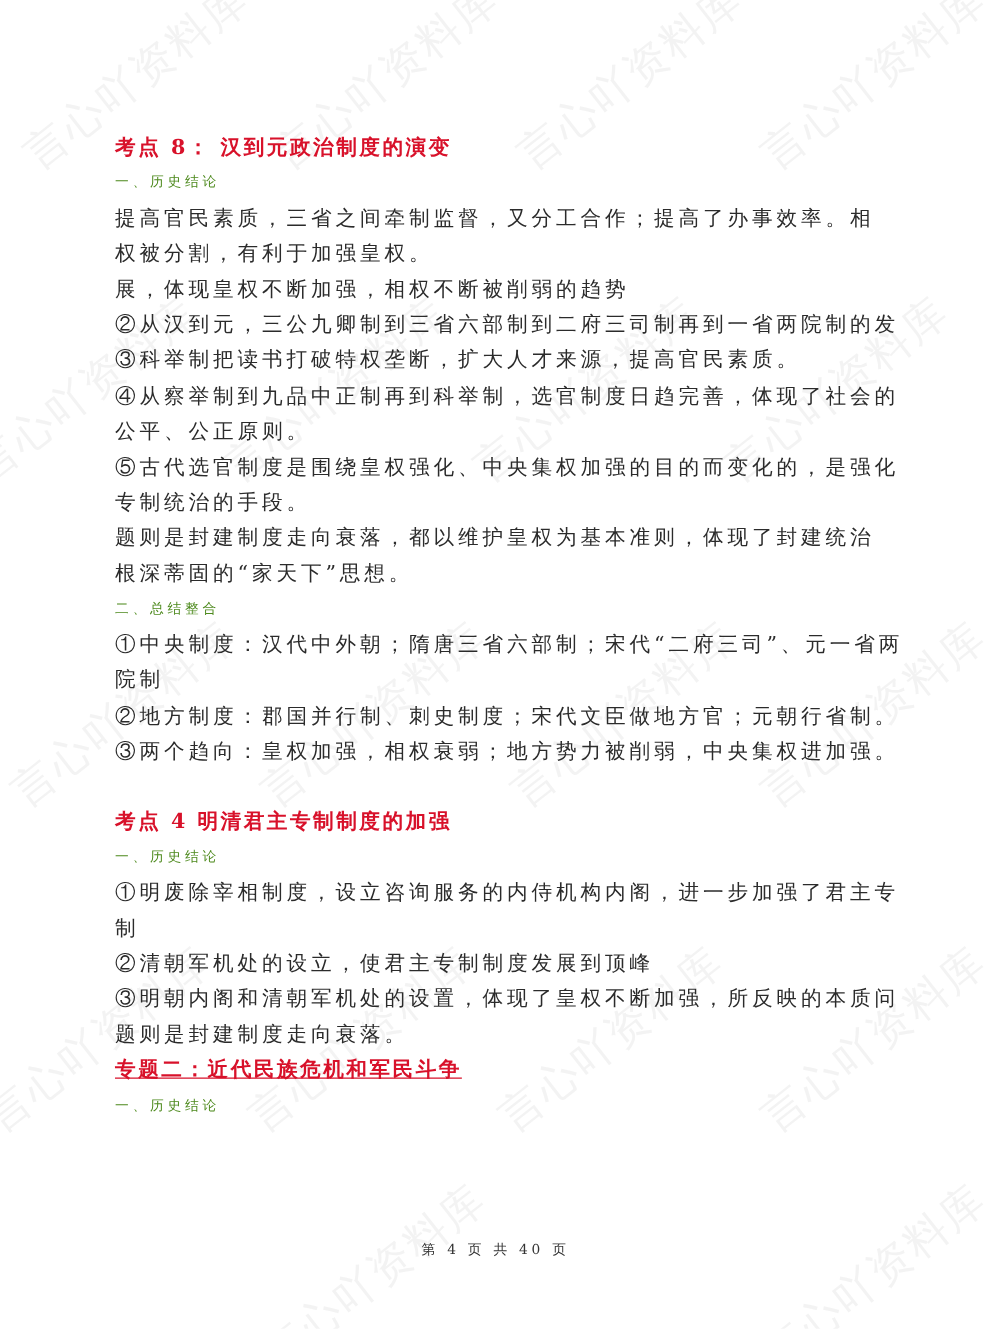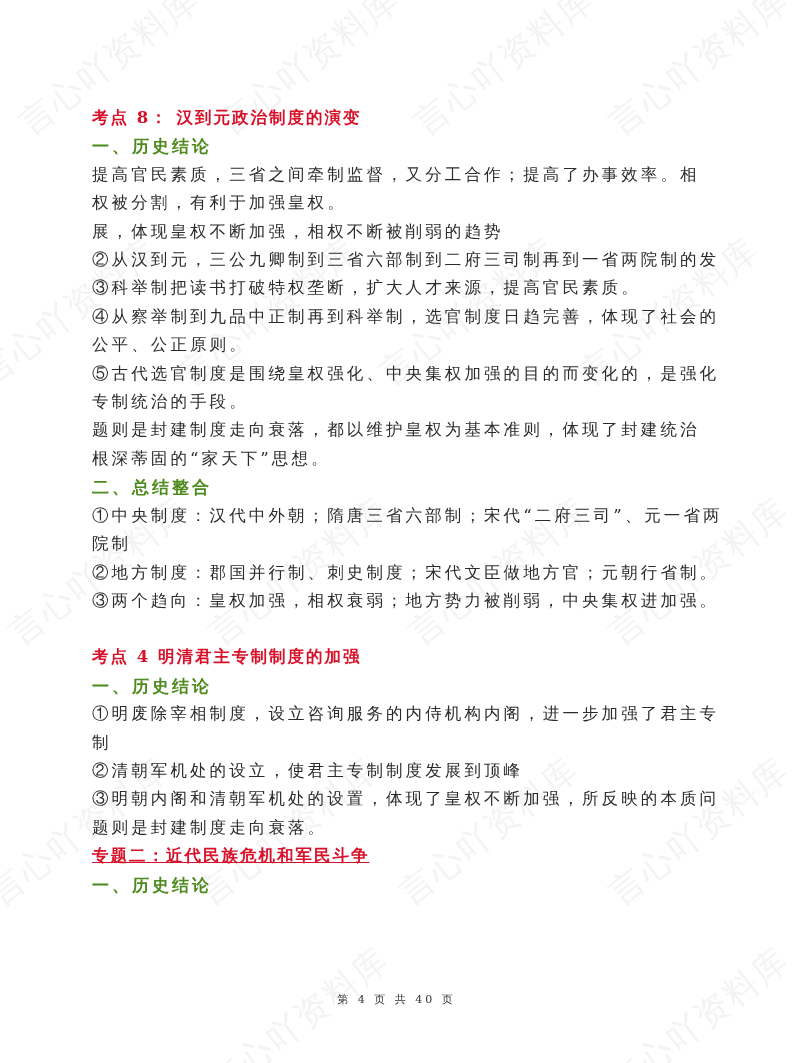--- a/index.html
+++ b/index.html
@@ -54,22 +54,22 @@
     }
     .h-red {
       color: #d8112a;
       font-weight: bold;
       font-size: 16.5px;
       line-height: 28.4px;
       letter-spacing: 2px;
     }
     .h-green {
       color: #4e8a1e;
-      font-weight: bold;
-      font-size: 17px;
+      font-weight: normal;
+      font-size: 11px;
       line-height: 28.4px;
       letter-spacing: 3px;
     }
     .h-center {
       text-align: left;
       width: 610px;
       text-decoration: underline;
     }
     .spacer {
       height: 28px;

